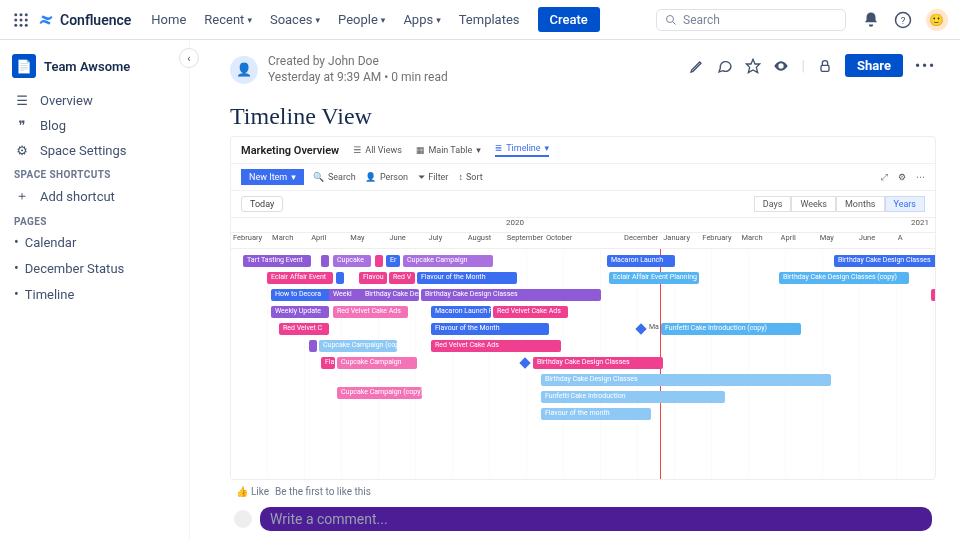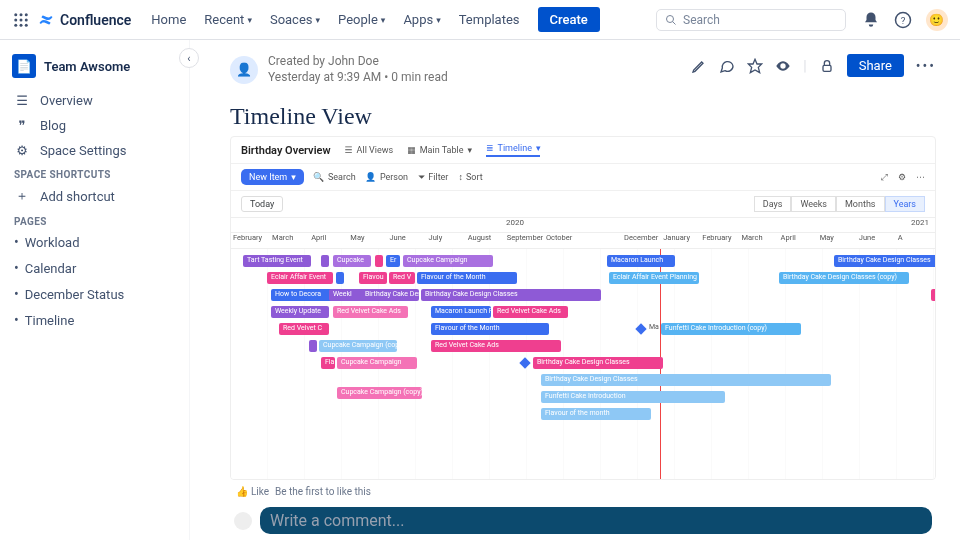--- a/index.html
+++ b/index.html
@@ -21,30 +21,30 @@
   .space-logo { width:24px; height:24px; background:#0052cc; border-radius:3px; display:flex; align-items:center; justify-content:center; color:#fff; font-size:13px;}
   .srow { display:flex; align-items:center; gap:10px; padding:5px 4px; color:#42526e; border-radius:3px; cursor:pointer; }
   .srow .icn { width:16px; text-align:center; color:#42526e;}
   .shead { font-size:10px; font-weight:700; color:#6b778c; letter-spacing:0.4px; padding:6px 4px 2px 4px; }
   .bullet::before { content:"•"; color:#42526e; margin-right:6px; font-size:14px;}
   .collapse { position:absolute; right:-10px; top:8px; width:20px; height:20px; border:1px solid #dfe1e6; background:#fff; border-radius:50%; display:flex; align-items:center; justify-content:center; color:#42526e; font-size:11px; cursor:pointer;}
   .main { flex:1; padding:14px 24px 0 40px; overflow:hidden; position:relative;}
   .meta { display:flex; align-items:center; gap:10px;}
   .meta-av { width:28px; height:28px; border-radius:50%; background:#deebff; display:flex; align-items:center; justify-content:center;}
   .meta-text { color:#737373; font-size:12px; line-height:1.3;}
-  .actions { position:absolute; right:24px; top:14px; display:flex; align-items:center; gap:12px; color:#42526e; font-size:14px;}
+  .actions { position:absolute; right:24px; top:14px; display:flex; align-items:center; gap:12px; color:#42526e; font-size:14px;font-weight:bold;}
   .share { background:#0052cc; color:#fff; padding:4px 12px; border-radius:3px; font-size:13px; cursor:pointer;}
   .title { font-size:24px; font-weight:400; margin:18px 0 6px 0; font-family: Georgia, 'Times New Roman', serif;}
   .embed { border:1px solid #eee; border-radius:4px; overflow:hidden; background:#fff; font-size:9px; color:#3c4043;}
   .emb-top { display:flex; align-items:center; padding:6px 10px; gap:14px; border-bottom:1px solid #f0f0f0;}
   .emb-title { font-size:11px; font-weight:600; color:#222;}
   .view { display:flex; align-items:center; gap:4px; color:#555; cursor:pointer;}
   .view.active { color:#3a6df0; border-bottom:2px solid #3a6df0; padding-bottom:2px;}
   .emb-toolbar { display:flex; align-items:center; padding:5px 10px; gap:10px; border-bottom:1px solid #f0f0f0;}
-  .newitem { background:#3a6df0; color:#fff; padding:3px 8px; border-radius:5px; display:flex; align-items:center; gap:4px; cursor:pointer;}
+  .newitem { background:#3a6df0; color:#fff; padding:3px 8px; border-radius:0; display:flex; align-items:center; gap:4px; cursor:pointer;}
   .tool { display:flex; align-items:center; gap:3px; color:#555; cursor:pointer;}
   .emb-right { margin-left:auto; display:flex; gap:10px; color:#555;}
   .emb-period { display:flex; align-items:center; justify-content:flex-end; padding:4px 10px; height:26px;}
   .today { border:1px solid #ddd; border-radius:3px; padding:2px 8px; cursor:pointer; margin-right:auto;}
   .period { display:flex; gap:0;}
   .period span { padding:2px 8px; border:1px solid #e0e0e0; color:#555; cursor:pointer; font-size:9px;}
   .period span.active { background:#e8f0fe; border-color:#c6d8fb; color:#3a6df0;}
   .yearbar { display:flex; height:16px; position:relative; border-top:1px solid #eee; border-bottom:1px solid #eee; font-size:8px; color:#555;}
   .yearbar .y1 { position:absolute; left:275px;}
   .yearbar .y2 { position:absolute; right:6px;}
@@ -58,21 +58,21 @@
   .violet { background:#a970e0;}
   .blue { background:#3a6df0;}
   .cyan { background:#57b4f2;}
   .pink { background:#ef3f8f;}
   .lightpink { background:#f472b6;}
   .lightblue { background:#8ec8f5;}
   .diamond { position:absolute; width:8px; height:8px; transform:rotate(45deg); background:#3a6df0;}
   .like { display:flex; align-items:center; gap:6px; color:#6b778c; font-size:10px; margin-top:6px; padding-left:6px;}
   .comment { display:flex; align-items:center; gap:8px; margin-top:6px; padding:4px;}
   .cav { width:18px; height:18px; border-radius:50%; background:#eee;}
-  .cinput { flex:1; background:#0c4a6e; border-radius:10px; padding:4px 10px; color:#97a0af; font-size:16px;}
+  .cinput { flex:1; background:#4c1d95; border-radius:10px; padding:4px 10px; color:#97a0af; font-size:14px;}
   svg { display:block; }
 </style>
 </head>
 <body>
 
 <div class="topnav">
   <span class="apps-icon">
     <svg viewBox="0 0 24 24" fill="#42526e">
         <circle cx="5" cy="5" r="2"></circle>
         <circle cx="12" cy="5" r="2"></circle>
@@ -156,23 +156,20 @@
         <span class="icn">⚙</span>
         <span>Space Settings</span>
       </div>
     <div class="shead">SPACE SHORTCUTS</div>
     <div class="srow">
         <span class="icn">＋</span>
         <span>Add shortcut</span>
       </div>
     <div class="shead">PAGES</div>
     <div class="srow">
-        <span class="bullet">Workload</span>
-      </div>
-    <div class="srow">
         <span class="bullet">Calendar</span>
       </div>
     <div class="srow">
         <span class="bullet">December Status</span>
       </div>
     <div class="srow">
         <span class="bullet">Timeline</span>
       </div>
   </div>
 
@@ -203,21 +200,21 @@
           <path d="M8 11V8a4 4 0 018 0v3"></path>
         </svg>
       <div class="share">Share</div>
       <span style="letter-spacing:2px;">•••</span>
     </div>
 
     <div class="title">Timeline  View</div>
 
     <div class="embed">
       <div class="emb-top">
-        <span class="emb-title">Birthday Overview</span>
+        <span class="emb-title">Marketing Overview</span>
         <span class="view">☰ <span>All Views</span></span>
         <span class="view">▦ <span>Main Table</span> ▾</span>
         <span class="view active">≣ <span>Timeline</span> ▾</span>
       </div>
       <div class="emb-toolbar">
         <div class="newitem">
             <span>New Item</span> 
             <span>▾</span>
           </div>
         <div class="tool">🔍 <span>Search</span></div>

